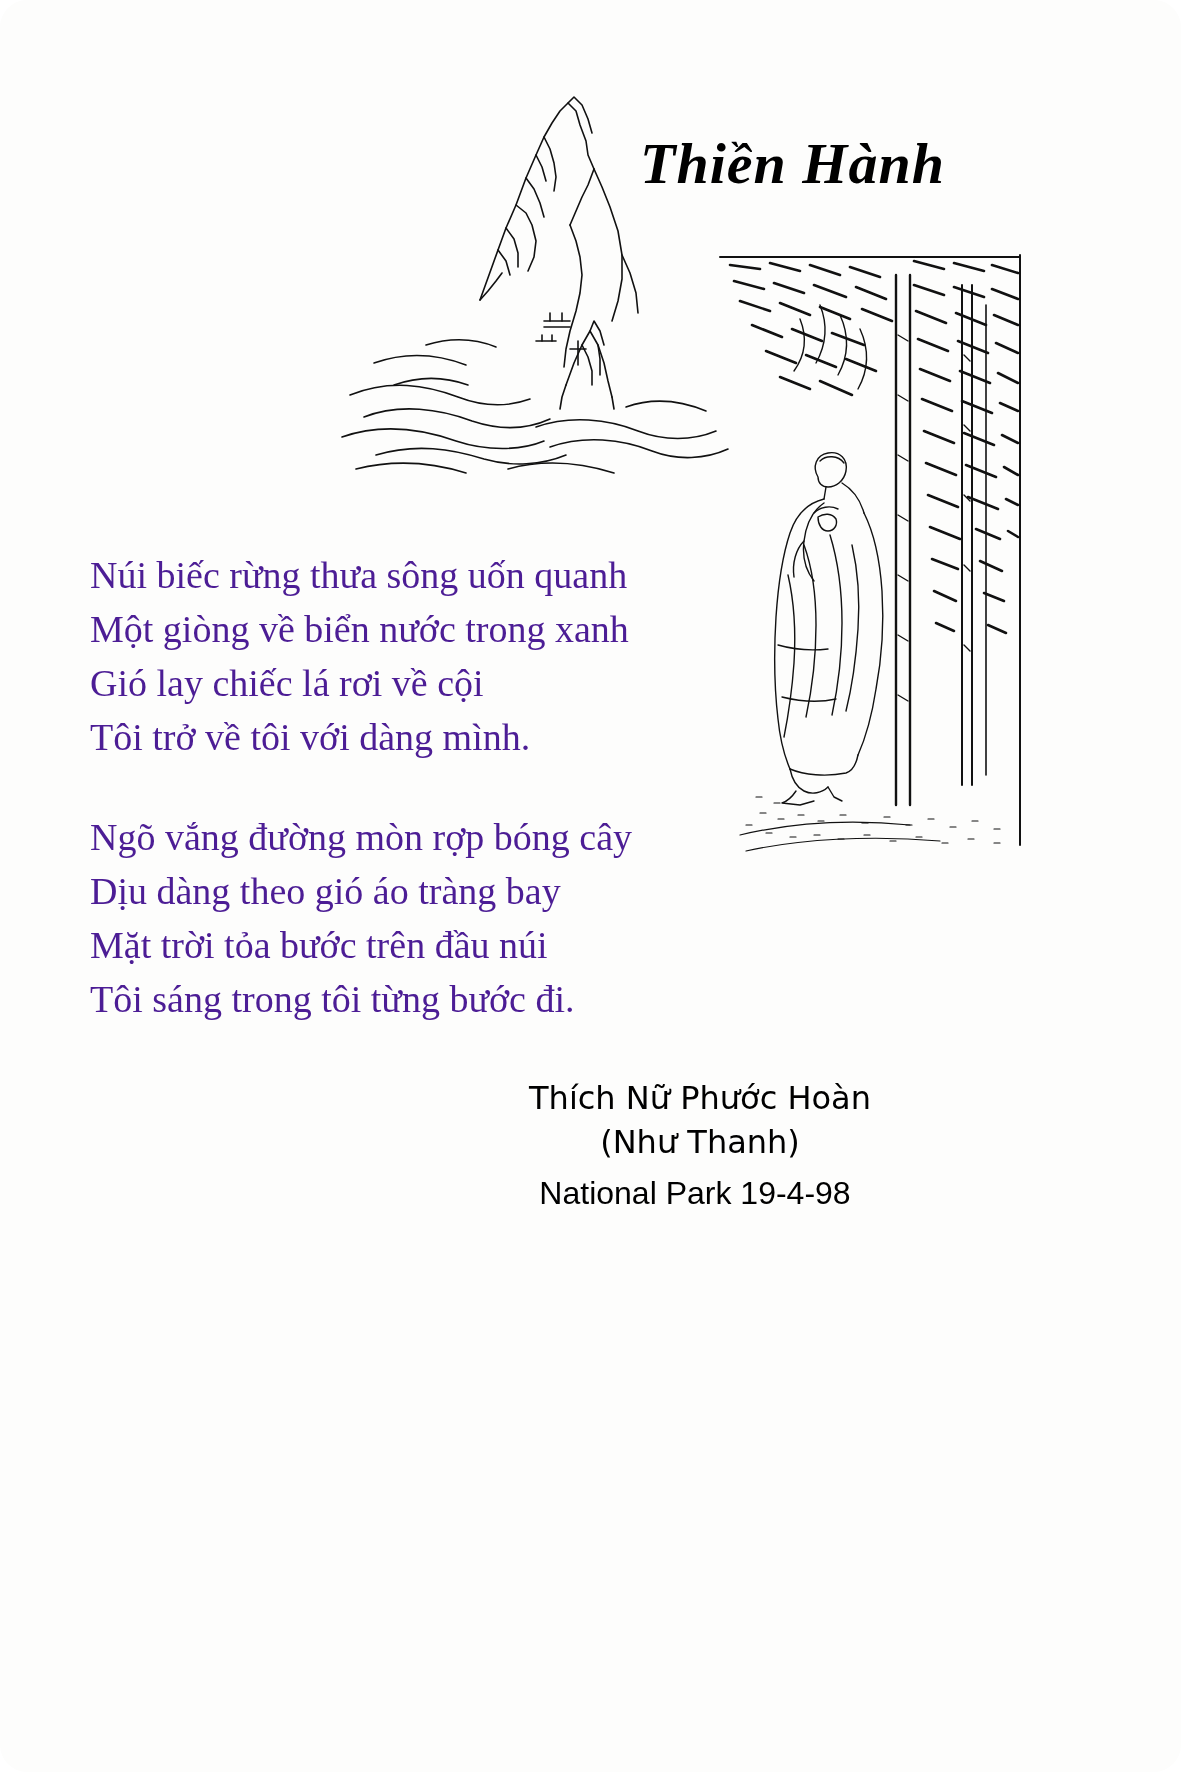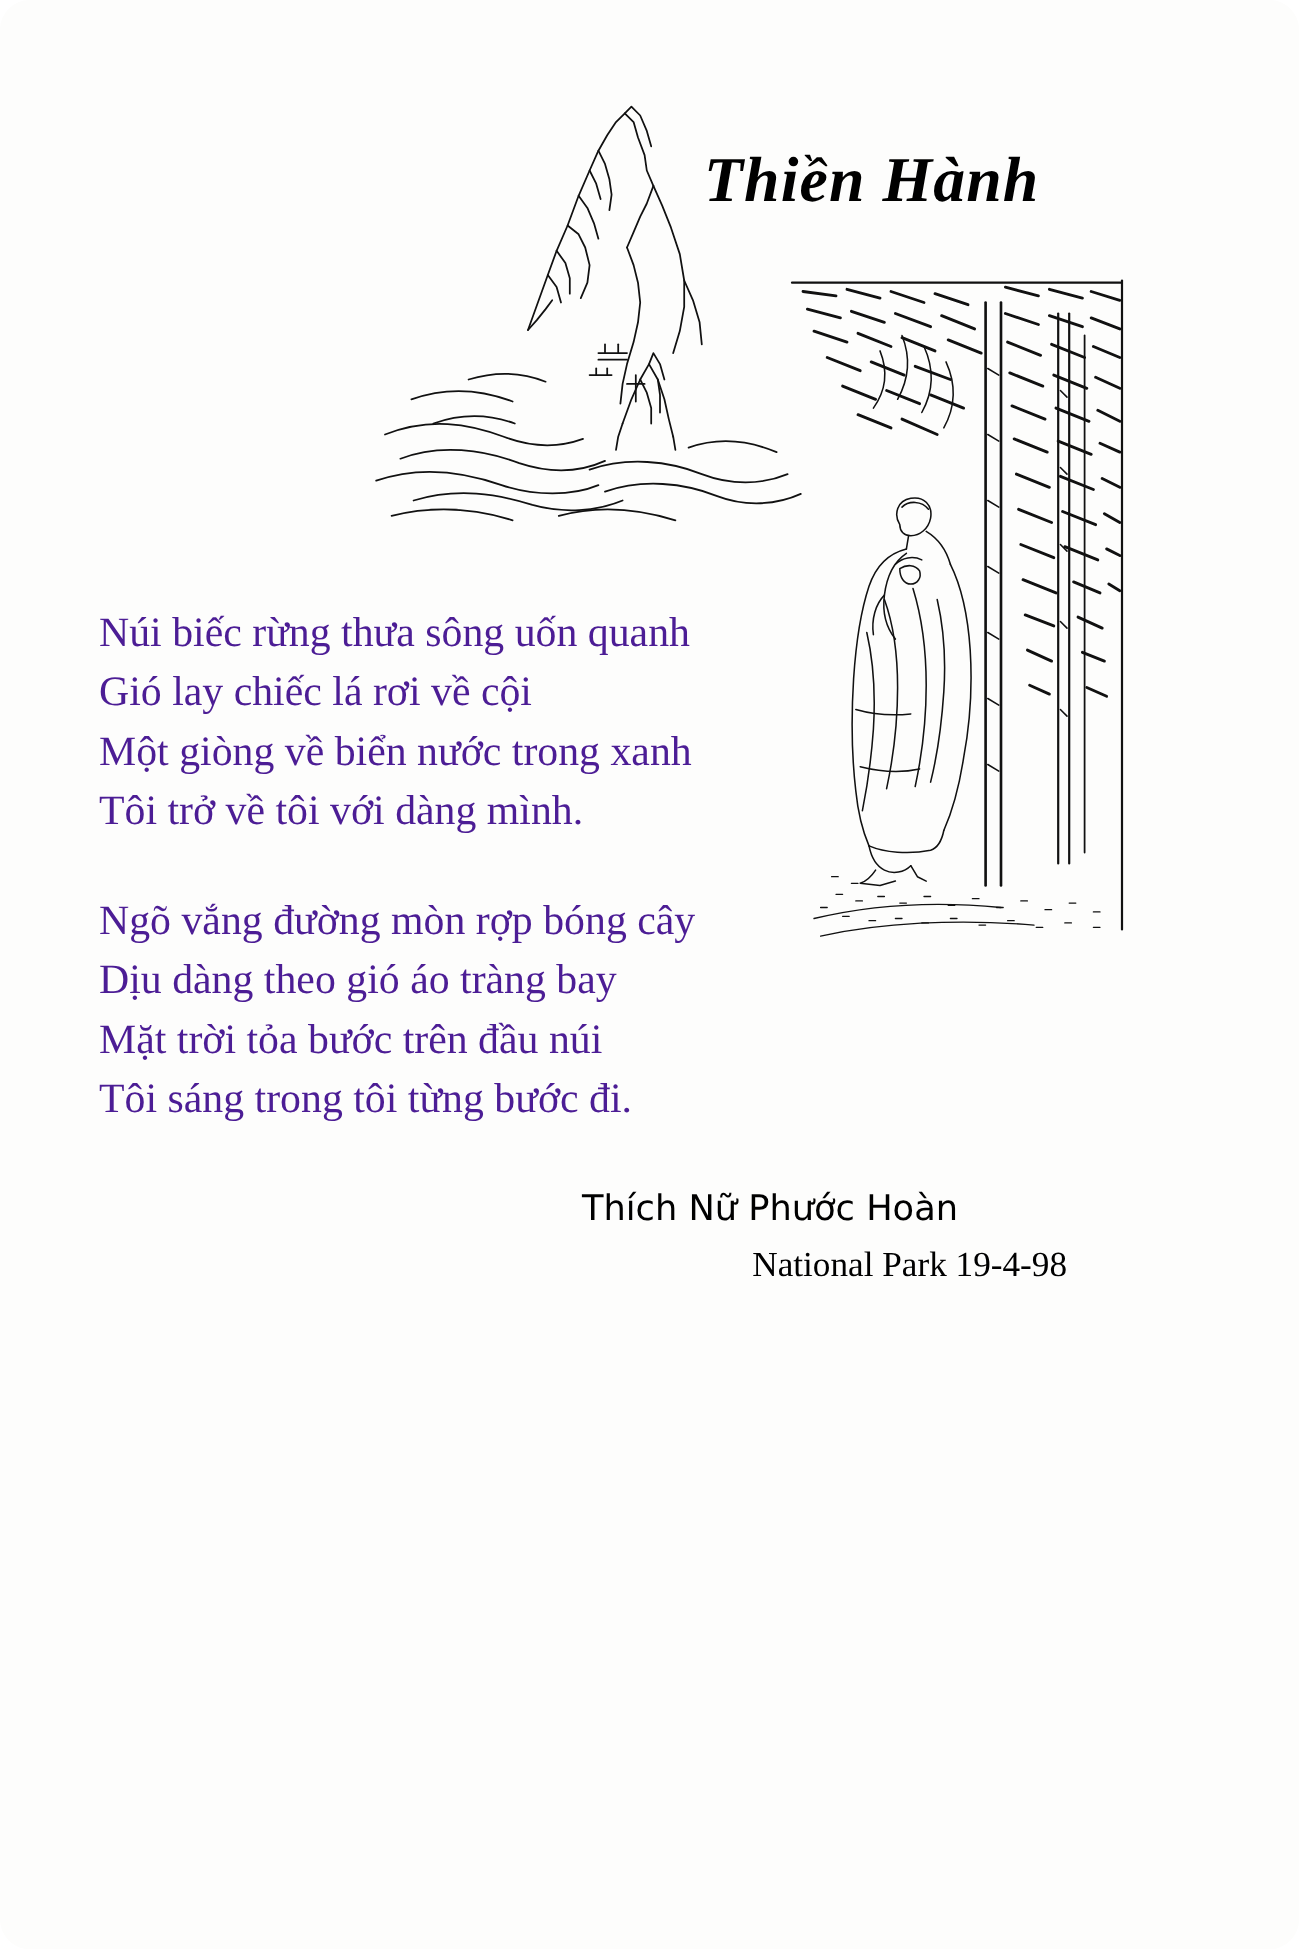--- a/index.html
+++ b/index.html
@@ -87,25 +87,24 @@
     line-height: 44px;
     color: #000;
   }
   .author-alias {
     font-family: "DejaVu Sans", sans-serif;
     font-size: 32px;
     line-height: 44px;
     color: #000;
   }
   .place-date {
-    font-family: Liberation Serif, serif;
+    font-family: Liberation Sans, sans-serif;
     font-size: 32px;
     line-height: 46px;
     color: #000;
-    text-align: right;
     padding-right: 10px;
     margin-top: 6px;
   }
 
   svg { display: block; }
 </style>
 </head>
 <body>
 
 <div class="page">
@@ -242,30 +241,31 @@
       </g>
 
       <path d="M40 590 C 90 578, 150 574, 210 580" stroke-width="1.2"></path>
       <path d="M46 606 C 100 594, 170 590, 240 596" stroke-width="1.2"></path>
     </svg>
   </div>
 
   <div class="poem">
     <div class="stanza">
       <div class="line">Núi biếc rừng thưa sông uốn quanh</div>
+      <div class="line">Một giòng về biển nước trong xanh</div>
       <div class="line">Gió lay chiếc lá rơi về cội</div>
-      <div class="line">Một giòng về biển nước trong xanh</div>
       <div class="line">Tôi trở về tôi với dàng mình.</div>
     </div>
     <div class="stanza">
       <div class="line">Ngõ vắng đường mòn rợp bóng cây</div>
       <div class="line">Dịu dàng theo gió áo tràng bay</div>
       <div class="line">Mặt trời tỏa bước trên đầu núi</div>
       <div class="line">Tôi sáng trong tôi từng bước đi.</div>
     </div>
   </div>
 
   <div class="attribution">
     <div class="author">Thích Nữ Phước Hoàn</div>
+    <div class="author-alias">(Như Thanh)</div>
     <div class="place-date">National Park 19-4-98</div>
   </div>
 
 </div>
 
 </body></html>

